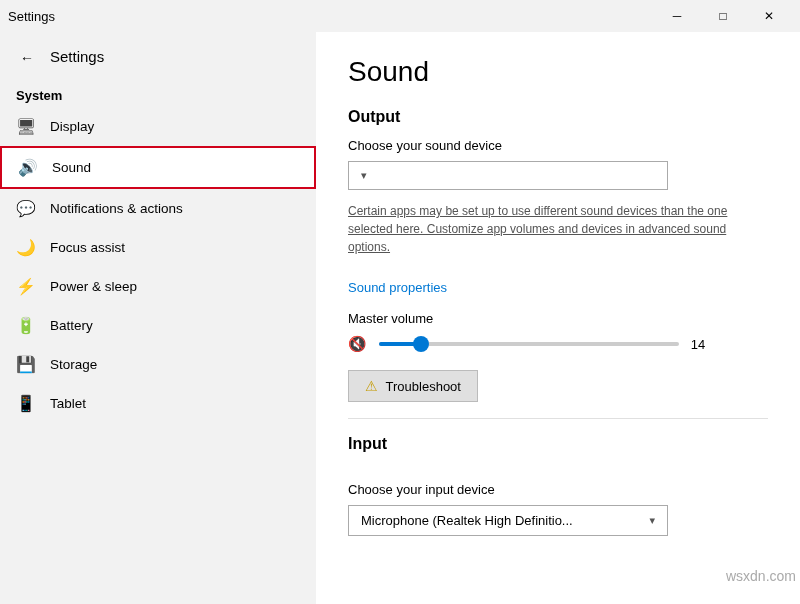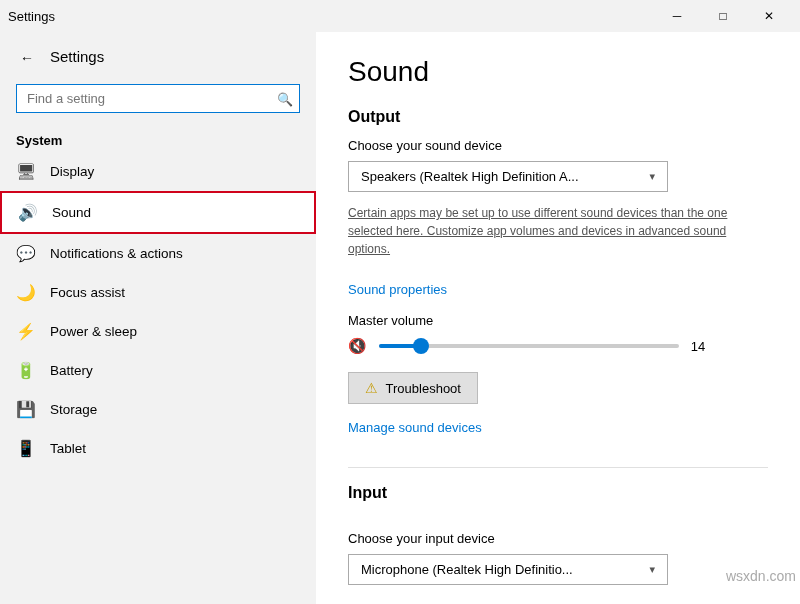--- a/index.html
+++ b/index.html
@@ -291,24 +291,20 @@
 </div>
 
 <div class="app-body">
 
   <div class="sidebar">
     <div class="sidebar-header">
       <button class="back-btn">←</button>
       <span class="sidebar-app-title">Settings</span>
     </div>
 
-    <div class="search-box">
-      <input class="search-input" type="text" placeholder="Find a setting" style="">
-      <button class="search-icon-btn">🔍</button>
-    </div>
 
     <div class="sidebar-section-label">System</div>
 
     <div class="sidebar-item">
       <span class="icon">🖥</span>
       <span>Display</span>
     </div>
     <div class="sidebar-item active">
       <span class="icon">🔊</span>
       <span>Sound</span>
@@ -339,21 +335,20 @@
     </div>
   </div>
 
   <div class="main-content">
     <h1 class="page-title">Sound</h1>
 
     <div class="section-title">Output</div>
     <div class="section-label">Choose your sound device</div>
 
     <div class="dropdown-select">
-      <span>Speakers (Realtek High Definition A...</span>
       <span class="dropdown-arrow">▾</span>
     </div>
 
     <p class="hint-text">Certain apps may be set up to use different sound devices than the one selected here. Customize app volumes and devices in advanced sound options.</p>
 
     <a class="link-text">Sound properties</a>
 
     <div class="volume-label">Master volume</div>
 
     <div class="volume-row">
@@ -365,23 +360,20 @@
         </div>
       </div>
       <span class="volume-value">14</span>
     </div>
 
     <button class="troubleshoot-btn">
       <span class="warn-icon">⚠</span>
       <span>Troubleshoot</span>
     </button>
 
-    <div>
-      <a class="link-text">Manage sound devices</a>
-    </div>
 
     <hr class="divider">
 
     <div class="input-section-title">Input</div>
     <div class="section-label">Choose your input device</div>
     <div class="dropdown-select">
       <span>Microphone (Realtek High Definitio...</span>
       <span class="dropdown-arrow">▾</span>
     </div>
   </div>

